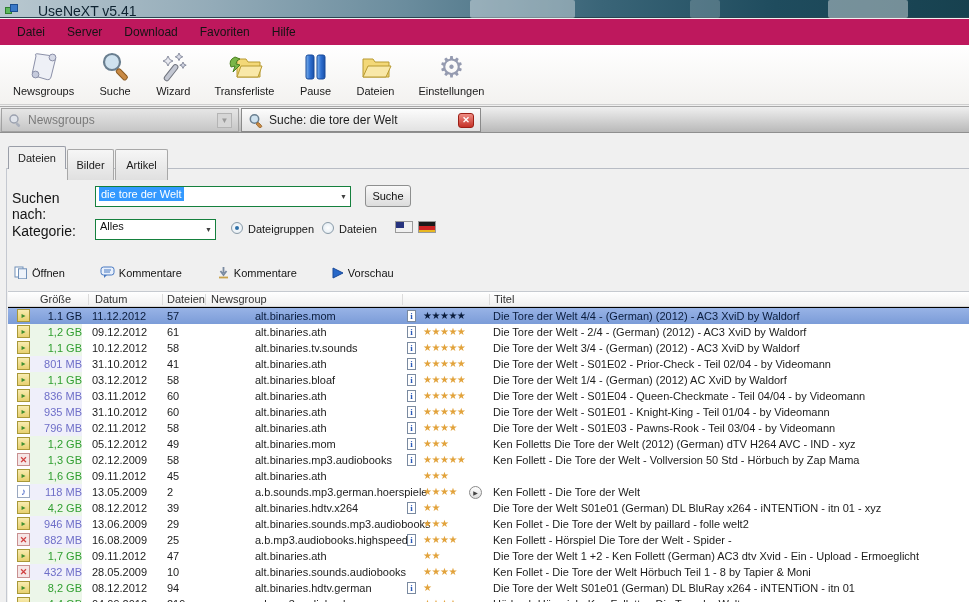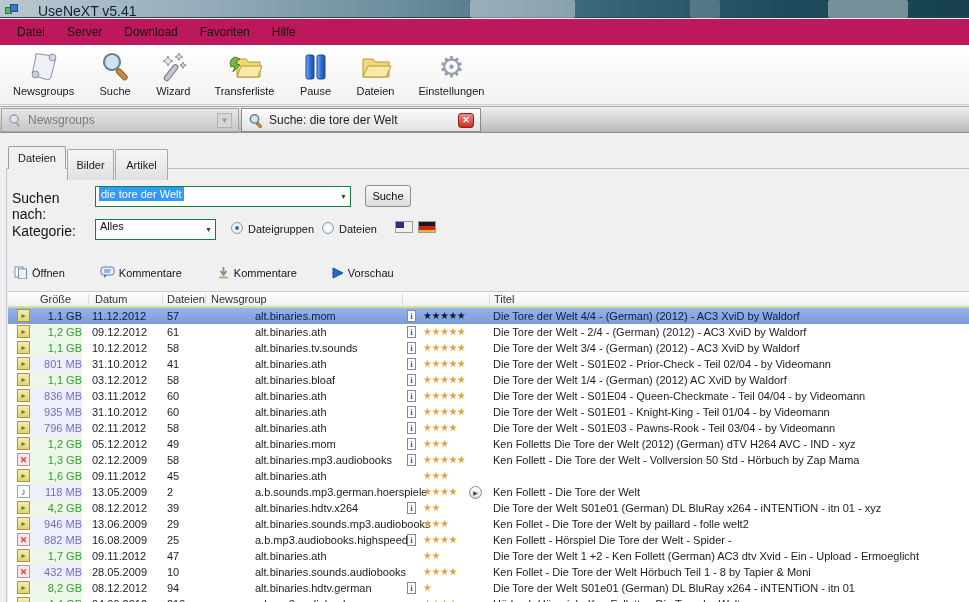--- a/index.html
+++ b/index.html
@@ -64,21 +64,21 @@
   .flag-us .canton { position:absolute; left:0; top:0; width:8px; height:6px; background:#26337e; }
   .flag-us .stripes { position:absolute; left:0; top:0; width:18px; height:12px;
     background:repeating-linear-gradient(#c33 0 1.7px,#fff 1.7px 3.4px); z-index:-1; }
   .flag-de div { height:4px; } .flag-de .b1{background:#1a1a1a;} .flag-de .b2{background:#cc2222;} .flag-de .b3{background:#e8b820;}
 
   
   .actionbar { position:absolute; left:14px; top:133px; display:flex; gap:35px; align-items:center; }
   .act-item { display:flex; align-items:center; gap:4px; font-size:11px; color:#141414; }
 
   
-  .grid { position:absolute; left:8px; top:158px; width:961px; height:311px; background:#bef264; border-top:1px solid #c6cad0; }
+  .grid { position:absolute; left:8px; top:158px; width:961px; height:311px; background:#000000; border-top:1px solid #c6cad0; }
   .grid-header { position:absolute; left:0; top:0; width:961px; height:15px;
     background:linear-gradient(#ffffff,#f0f0f0); border-bottom:1px solid #d5d5d5; }
   .gh-label { position:absolute; top:1px; font-size:11px; color:#333; }
   .gh-sep { position:absolute; top:2px; width:1px; height:11px; background:#dcdcdc; }
   .table-body { position:absolute; left:0; top:16px; width:961px; height:295px; overflow:hidden; }
   .row { position:relative; width:961px; height:16px; font-size:11px; line-height:16px; background:#fff; }
   .row.selected { background:linear-gradient(#98b3e6,#7b9cd8); }
   .row.selected .cell { color:#0a1c3c; }
   .cell { position:absolute; top:0; height:16px; white-space:nowrap; overflow:hidden; color:#1c1c1c; }
   .c-size { left:22px; width:52px; text-align:right; }

